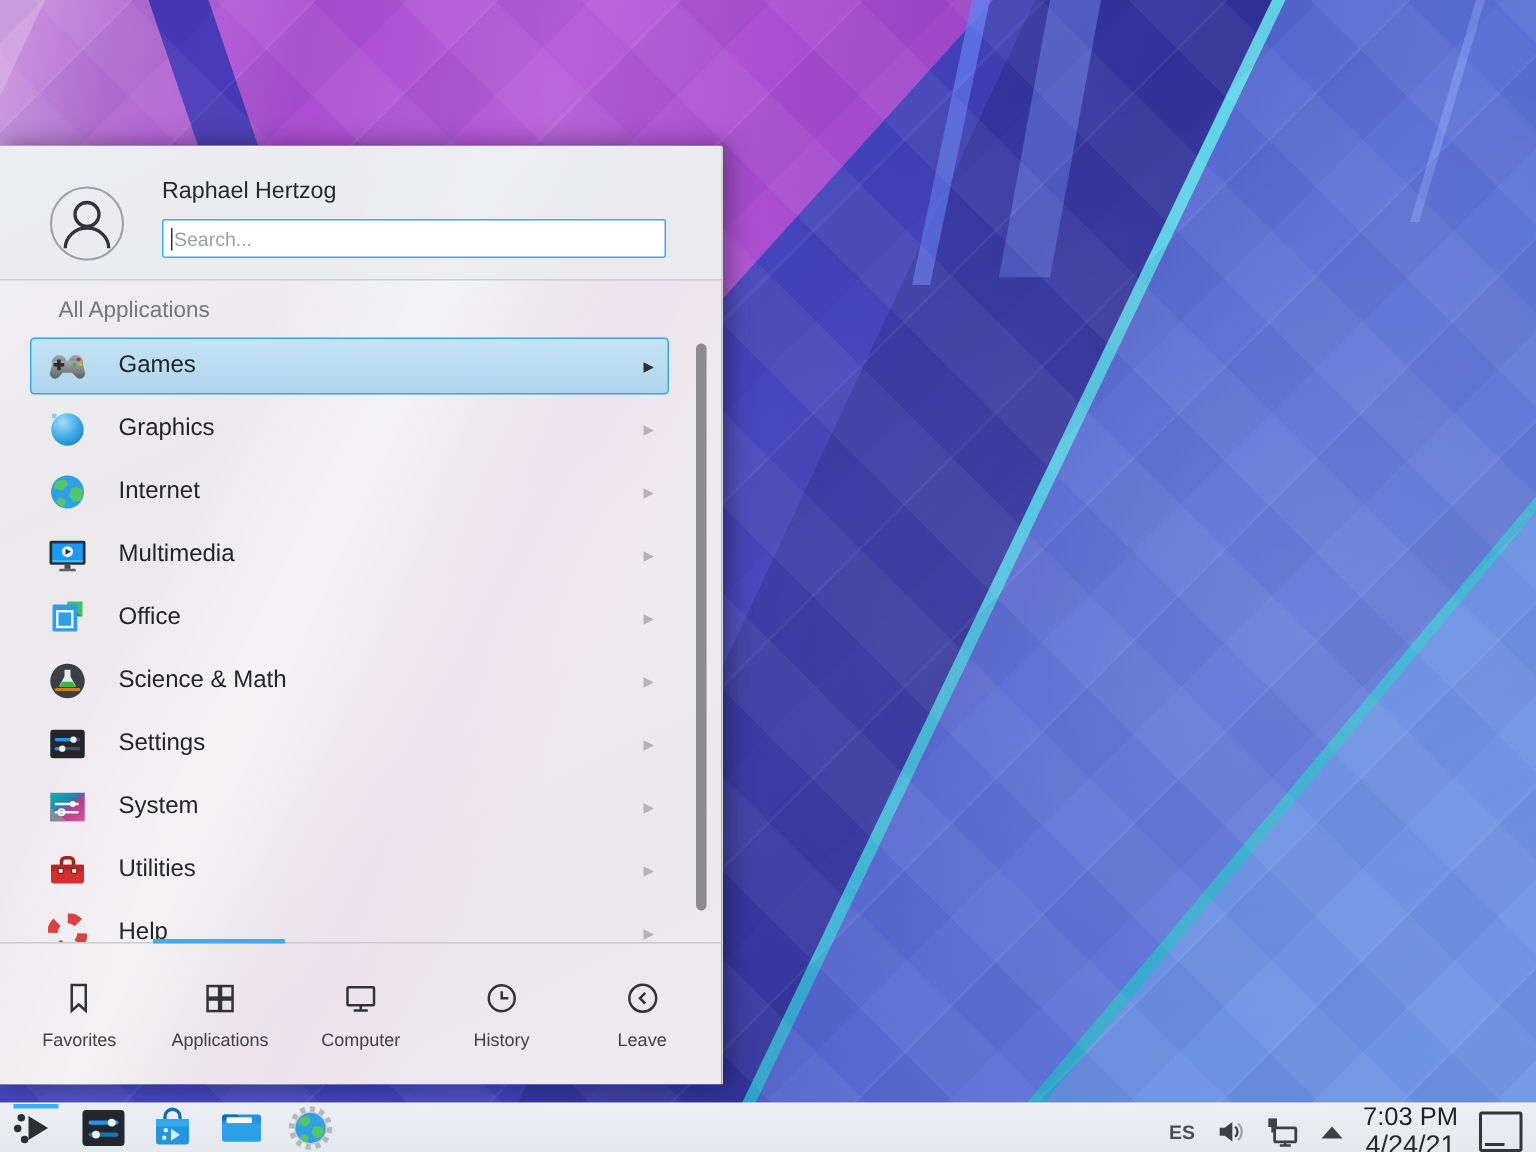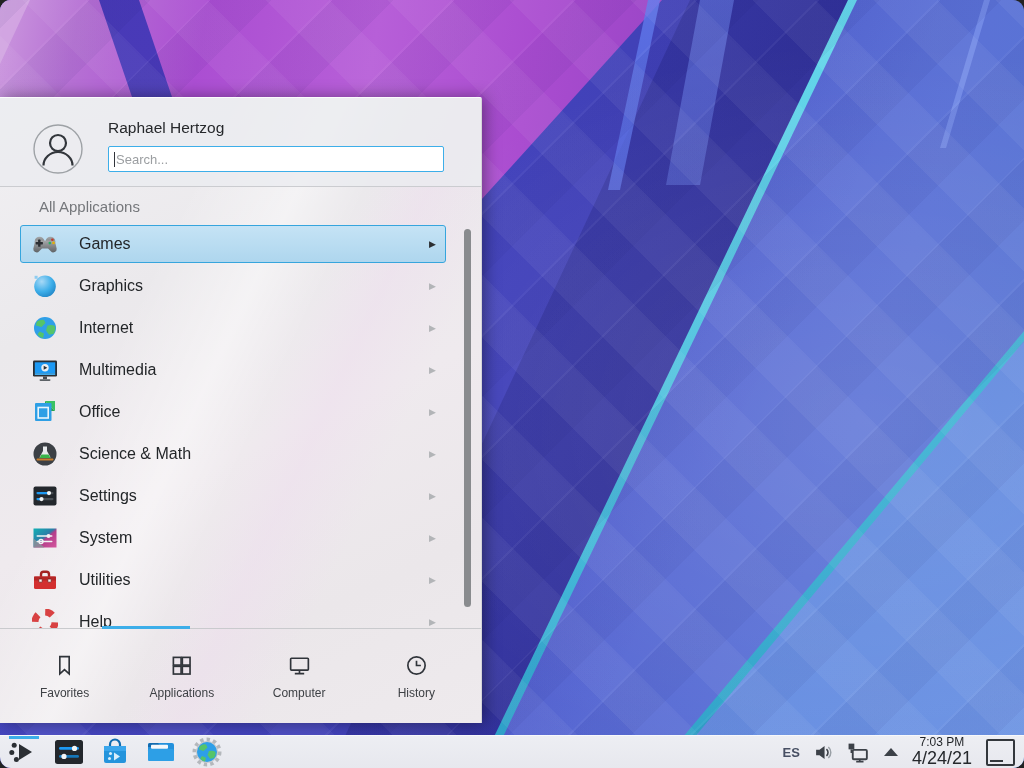--- a/index.html
+++ b/index.html
@@ -1,17 +1,17 @@
 <!DOCTYPE html>
 <html><head>
 <meta charset="utf-8">
 <style>
   html,body{margin:0;padding:0;background:#222;}
   .screen{position:relative;width:1024px;height:768px;overflow:hidden;
-    font-family:"Liberation Sans",sans-serif;border-radius:11px;-webkit-font-smoothing:antialiased;}
+    font-family:"Liberation Sans",sans-serif;-webkit-font-smoothing:antialiased;}
   .layer{position:absolute;inset:0;}
 
   
   .wp-base{background:linear-gradient(108deg,#4143b6 0%,#4a51c4 30%,#5663d2 55%,#5b72d6 78%,#5577d2 100%);}
   .wp-leftdark{background:linear-gradient(100deg,#4a4cc6 0%,#4343bc 45%,#3e3eb0 70%,#3a3aaa 100%);
     clip-path:polygon(0 0,851px 0,483px 768px,0 768px);}
   .wp-shadowL{background:linear-gradient(116deg,rgba(30,30,120,0) 0%,rgba(26,26,110,.45) 80%,rgba(22,22,100,.6) 100%);
     clip-path:polygon(690px 0,851px 0,483px 768px,330px 768px);}
   .wp-cyan1{background:linear-gradient(180deg,#66d9ec,#2ea6cd);
     clip-path:polygon(848px 0,857px 0,488px 768px,479px 768px);}
@@ -80,21 +80,21 @@
   .tb-left{display:flex;align-items:center;gap:14px;padding-left:7px;}
   .tb-btn{width:32px;height:32px;position:relative;}
   .tb-btn svg{width:32px;height:32px;display:block;}
   .tb-indicator{position:absolute;left:9px;top:0;width:30px;height:3px;background:#3daee9;}
   .tb-right{margin-left:auto;display:flex;align-items:center;gap:14px;padding-right:9px;}
   .kbd-layout{font-size:13px;font-weight:bold;color:#474f63;}
   .tray-ico svg{display:block;}
   .caret-up{width:0;height:0;border-left:7px solid transparent;border-right:7px solid transparent;
     border-bottom:8px solid #3c4148;}
   .clock{text-align:center;line-height:1.08;}
-  .clock .time{font-size:12px;color:#1f2226;}
+  .clock .time{font-size:17px;color:#1f2226;}
   .clock .date{font-size:18px;color:#25282c;}
   .show-desktop{width:25px;height:23px;border:2px solid #33373c;border-radius:2px;position:relative;background:transparent;}
   .show-desktop::after{content:"";position:absolute;left:2px;bottom:2px;width:13px;height:2px;background:#33373c;}
 </style>
 </head>
 <body>
 
 <div class="screen">
 
   <div class="layer wp-base"></div>
@@ -334,20 +334,29 @@
       </div>
       <div class="tab">
         <span>
             <svg viewBox="0 0 24 24" fill="none" stroke="#30343a" stroke-width="1.6">
               <circle cx="12" cy="12" r="8.3"></circle>
               <path d="M12 7.5 V12 h4.2"></path>
             </svg>
           </span>
         <span class="tlabel">History</span>
       </div>
+      <div class="tab">
+        <span>
+            <svg viewBox="0 0 24 24" fill="none" stroke="#30343a" stroke-width="1.6">
+              <circle cx="12" cy="12" r="8.6"></circle>
+              <path d="M13.6 8.6 L10.2 12 l3.4 3.4"></path>
+            </svg>
+          </span>
+        <span class="tlabel">Leave</span>
+      </div>
     </div>
   </div>
 
   <div class="taskbar">
     <div class="tb-indicator"></div>
     <div class="tb-left">
       <div class="tb-btn">
         <svg viewBox="0 0 32 32" fill="#2b2f33">
             <path d="M12 8 L25 16 12 24z"></path>
             <circle cx="7.2" cy="9.2" r="2.5"></circle>

